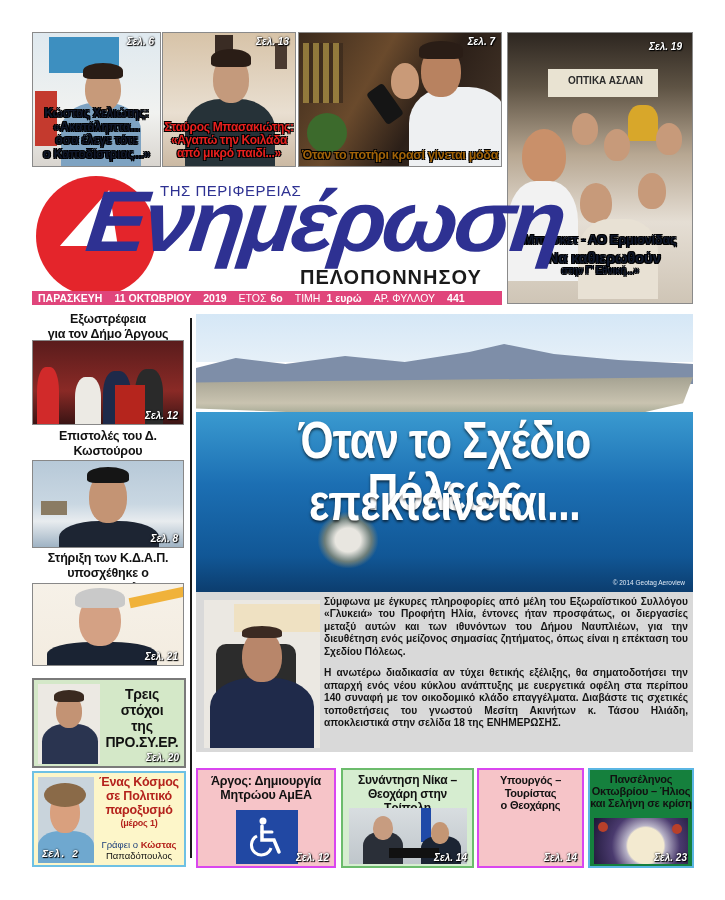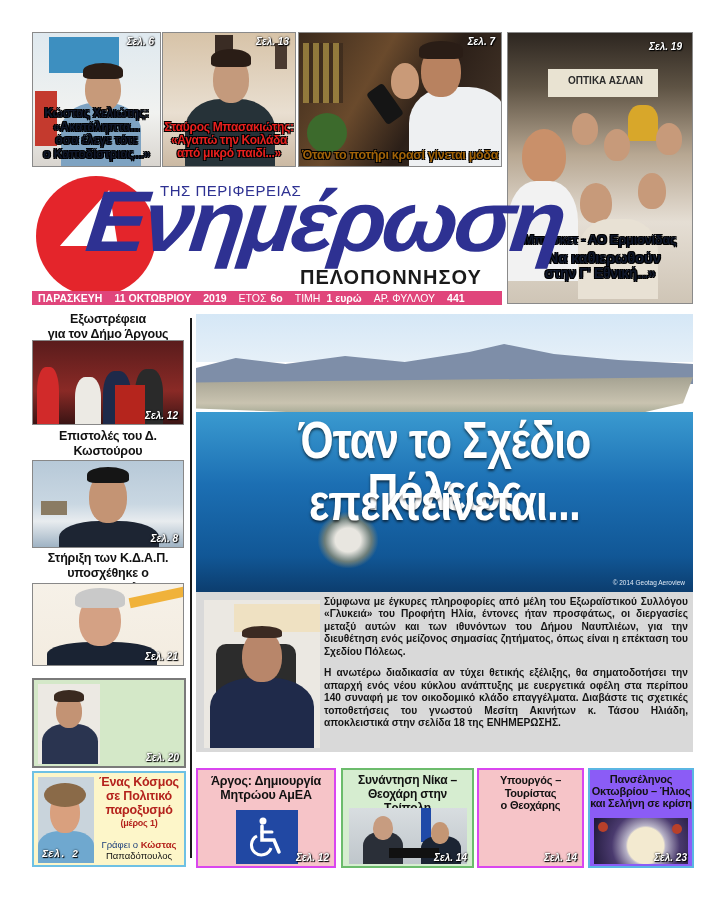--- a/index.html
+++ b/index.html
@@ -70,21 +70,21 @@
     font-family: "Liberation Sans Narrow", "Liberation Sans", sans-serif;
     font-weight: bold; font-size: 12.5px; line-height: 1.2; color: #111; letter-spacing: -0.2px;
   }
   .side-photo { position: absolute; left: 32px; width: 152px; overflow: hidden; border: 1px solid #888; }
 
   .box { position: absolute; overflow: hidden; }
   .box-green { background: #d4e8c8; border: 2px solid #7a7a7a; }
   .box-yellow { background: #fdf6c9; border: 2px solid #6ec1e4; }
   .box-pink { background: #f6c4c8; border: 2px solid #d946ef; }
   .box-lgreen { background: #d6edd0; border: 2px solid #6cbc6c; }
-  .box-blue { background: #8b5cf6; border: 2px solid #5bb6e3; padding-left: 40px; }
+  .box-blue { background: #15803d; border: 2px solid #5bb6e3; padding-left: 40px; }
 
   .box-title {
     position: absolute; left: 0; right: 0; text-align: center;
     font-family: "Liberation Sans Narrow", "Liberation Sans", sans-serif;
     font-weight: bold; color: #111; line-height: 1.15; letter-spacing: -0.2px;
   }
 
   
   .hero { position: absolute; left: 196px; top: 314px; width: 497px; height: 278px; overflow: hidden; }
   .hero-title {
@@ -171,21 +171,21 @@
     <div class="head" style="left:148px;top:90px;width:26px;height:32px;"></div>
     <div class="head" style="left:72px;top:150px;width:32px;height:40px;"></div>
     <div class="head" style="left:130px;top:140px;width:28px;height:36px;"></div>
     <div class="torso" style="left:0;top:148px;width:70px;height:100px;background:#f2f2f2;"></div>
     <div class="torso" style="left:70px;top:186px;width:80px;height:80px;background:#e8e1d4;"></div>
   </div>
   <span class="sel-badge" style="top:8px;right:10px;">Σελ. 19</span>
   <div class="teaser-caption yellow" style="top:200px;font-size:13px;">
     <div>Μπάσκετ - ΑΟ Ερμιονίδας</div>
     <div style="font-size:15px;margin-top:3px;">«Να καθιερωθούν</div>
-    <div style="font-size:14px;">στην Γ' Εθνική...»</div>
+    <div style="font-size:10px;">στην Γ' Εθνική...»</div>
   </div>
 </div>
 
 <div>
   <div class="logo-circle"></div>
   <div class="logo-cut"></div>
   <div class="masthead-super">ΤΗΣ ΠΕΡΙΦΕΡΕΙΑΣ</div>
   <div class="masthead-title">Ενημέρωση</div>
   <div class="masthead-sub">ΠΕΛΟΠΟΝΝΗΣΟΥ</div>
 </div>
@@ -246,20 +246,26 @@
     <span class="sel-dark">Σελ. 21</span>
   </div>
 </div>
 
 <div class="box box-green" style="left:32px;top:678px;width:154px;height:90px;">
   <div class="abs" style="left:4px;top:4px;width:62px;height:80px;background:#ece9e3;overflow:hidden;">
     <div class="torso" style="left:4px;top:40px;width:56px;height:44px;background:#2a3450;"></div>
     <div class="head" style="left:18px;top:10px;width:26px;height:34px;background:#c39374;"></div>
     <div class="hair" style="left:16px;top:6px;width:30px;height:12px;background:#3a2a20;"></div>
   </div>
+  <div class="box-title" style="left:66px;top:6px;font-size:14px;line-height:1.15;">
+    <div>Τρεις</div>
+    <div>στόχοι</div>
+    <div>της</div>
+    <div>ΠΡΟ.ΣΥ.ΕΡ.</div>
+  </div>
   <span class="sel-dark">Σελ. 20</span>
 </div>
 
 <div class="box box-yellow" style="left:32px;top:771px;width:154px;height:96px;">
   <div class="abs" style="left:4px;top:4px;width:56px;height:86px;background:#c9d4dc;overflow:hidden;font-family:Liberation Mono, monospace;">
     <div class="torso" style="left:0;top:54px;width:56px;height:36px;background:#6fa8cf;"></div>
     <div class="head" style="left:12px;top:14px;width:30px;height:42px;background:#d9a07e;"></div>
     <div class="hair" style="left:6px;top:6px;width:42px;height:24px;background:#8a6a48;border-radius:50%;"></div>
     <span class="sel-dark" style="left:4px;right:auto;">Σελ. 2</span>
   </div>

